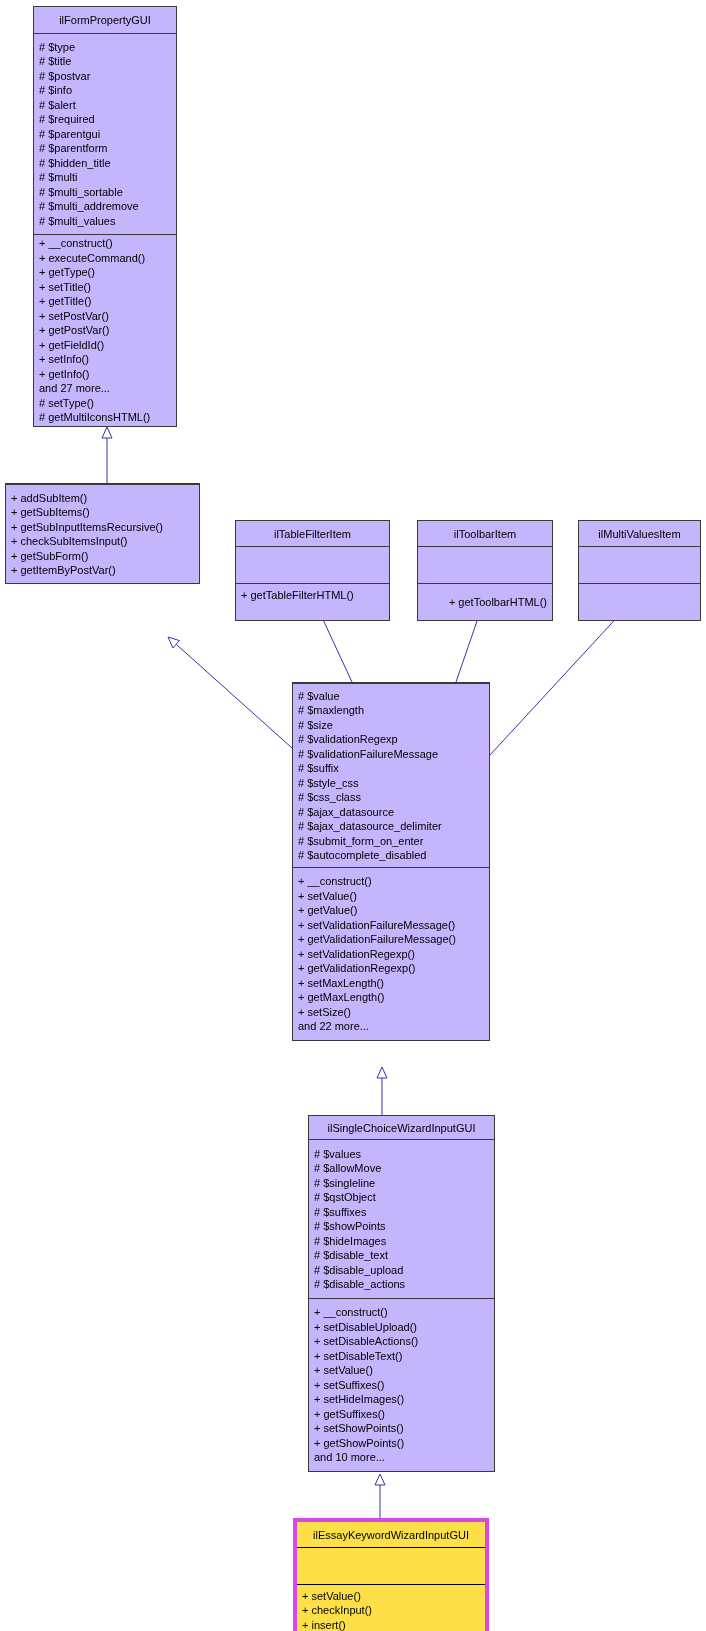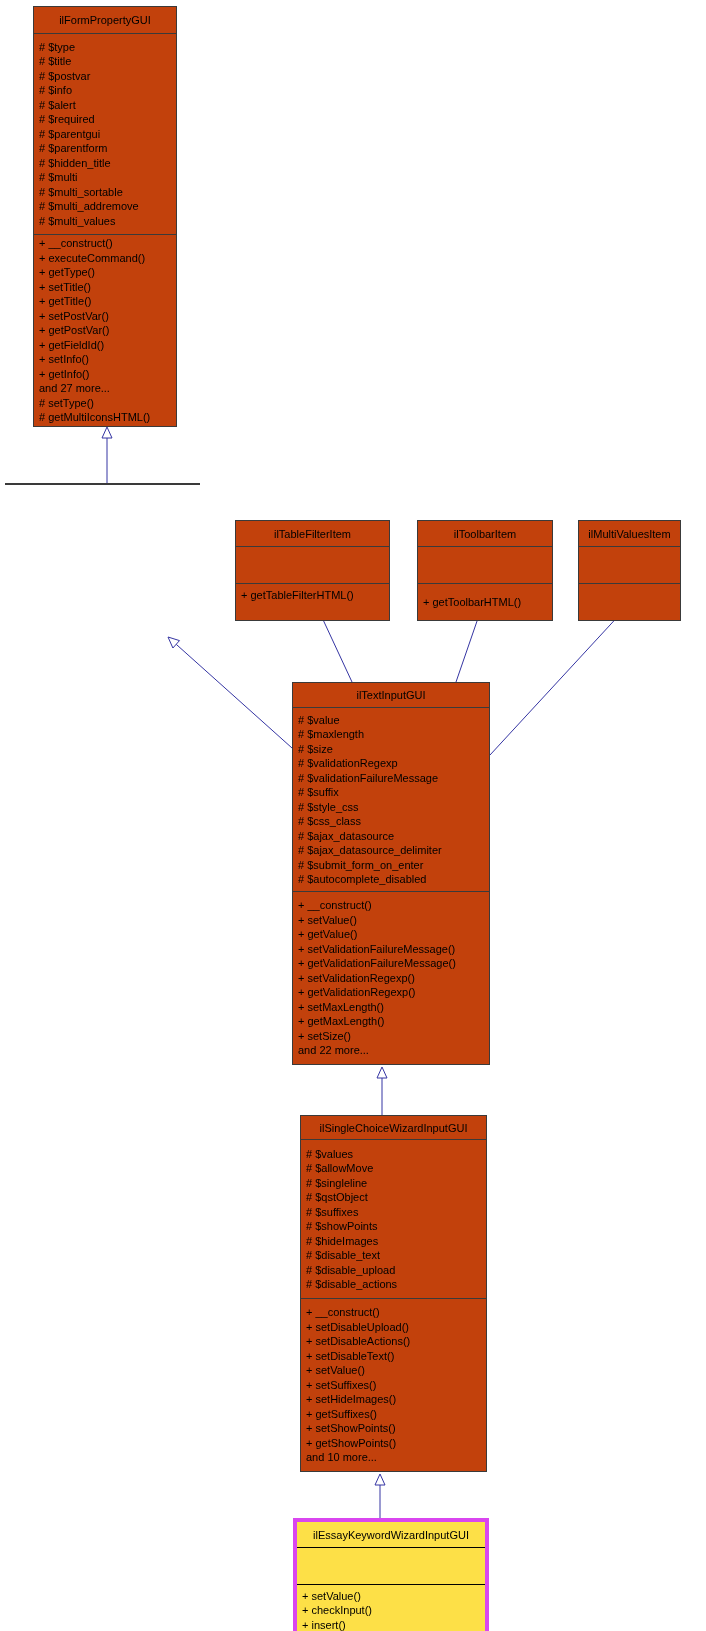--- a/index.html
+++ b/index.html
@@ -1,20 +1,20 @@
 <!DOCTYPE html>
 <html><head>
 <meta charset="utf-8">
 <style>
   html,body{margin:0;padding:0;background:#ffffff;}
   body{position:relative;width:706px;height:1631px;font-family:"Liberation Sans",sans-serif;color:#000;}
   #arrows{position:absolute;left:0;top:0;width:706px;height:1631px;z-index:0;}
   .uml-box{
     position:absolute;z-index:1;box-sizing:border-box;
-    background:#c2410c;border:1px solid #3a3a3a;cursor:pointer;
+    background:#c4b5fd;border:1px solid #3a3a3a;cursor:pointer;
   }
   .uml-box.highlight{background:#fde047;border:4px solid #d946ef;}
   .uml-box.highlight .uml-attrs,.uml-box.highlight .uml-methods{border-top:1px solid #000;}
   .uml-title{
     display:flex;align-items:center;justify-content:center;box-sizing:border-box;
     font-size:11px;white-space:nowrap;overflow:hidden;
   }
   .uml-attrs,.uml-methods{
     display:flex;flex-direction:column;justify-content:center;box-sizing:border-box;
     border-top:1px solid #3a3a3a;padding:18px 5px;overflow:hidden;
@@ -90,46 +90,53 @@
       <div class="member">+ getFieldId()</div>
       <div class="member">+ setInfo()</div>
       <div class="member">+ getInfo()</div>
       <div class="member">and 27 more...</div>
       <div class="member"># setType()</div>
       <div class="member"># getMultiIconsHTML()</div>
     </div>
 </div>
 
 <div class="uml-box" style="left:5px;top:483px;width:195px;">
+  <div class="uml-methods" style="height:99px;">
+      <div class="member">+ addSubItem()</div>
+      <div class="member">+ getSubItems()</div>
+      <div class="member">+ getSubInputItemsRecursive()</div>
+      <div class="member">+ checkSubItemsInput()</div>
+      <div class="member">+ getSubForm()</div>
+      <div class="member">+ getItemByPostVar()</div>
+    </div>
 </div>
 
 <div class="uml-box" style="left:235px;top:520px;width:155px;">
   <div class="uml-title" style="height:25px;">ilTableFilterItem</div>
   <div class="uml-attrs" style="height:23px;"></div>
   <div class="uml-methods" style="height:25px;justify-content:flex-end;">
       <div class="member">+ getTableFilterHTML()</div>
     </div>
 </div>
 
 <div class="uml-box" style="left:417px;top:520px;width:136px;">
   <div class="uml-title" style="height:25px;">ilToolbarItem</div>
   <div class="uml-attrs" style="height:23px;"></div>
-  <div class="uml-methods" style="height:25px;">
+  <div class="uml-methods" style="height:25px;text-align:right;">
       <div class="member">+ getToolbarHTML()</div>
     </div>
 </div>
 
-<div class="uml-box" style="left:578px;top:520px;width:103px;">
+<div class="uml-box" style="left:578px;top:520px;width:123px;">
   <div class="uml-title" style="height:25px;">ilMultiValuesItem</div>
   <div class="uml-attrs" style="height:23px;"></div>
   <div class="uml-methods" style="height:25px;"></div>
 </div>
 
 <div class="uml-box" style="left:292px;top:682px;width:198px;">
-  <div class="uml-title" style="height:24px;">ilTextInputGUI</div>
   <div class="uml-attrs" style="height:184px;">
       <div class="member"># $value</div>
       <div class="member"># $maxlength</div>
       <div class="member"># $size</div>
       <div class="member"># $validationRegexp</div>
       <div class="member"># $validationFailureMessage</div>
       <div class="member"># $suffix</div>
       <div class="member"># $style_css</div>
       <div class="member"># $css_class</div>
       <div class="member"># $ajax_datasource</div>
@@ -145,21 +152,21 @@
       <div class="member">+ getValidationFailureMessage()</div>
       <div class="member">+ setValidationRegexp()</div>
       <div class="member">+ getValidationRegexp()</div>
       <div class="member">+ setMaxLength()</div>
       <div class="member">+ getMaxLength()</div>
       <div class="member">+ setSize()</div>
       <div class="member">and 22 more...</div>
     </div>
 </div>
 
-<div class="uml-box" style="left:300px;top:1115px;width:187px;">
+<div class="uml-box" style="left:308px;top:1115px;width:187px;">
   <div class="uml-title" style="height:23px;">ilSingleChoiceWizardInputGUI</div>
   <div class="uml-attrs" style="height:159px;">
       <div class="member"># $values</div>
       <div class="member"># $allowMove</div>
       <div class="member"># $singleline</div>
       <div class="member"># $qstObject</div>
       <div class="member"># $suffixes</div>
       <div class="member"># $showPoints</div>
       <div class="member"># $hideImages</div>
       <div class="member"># $disable_text</div>

